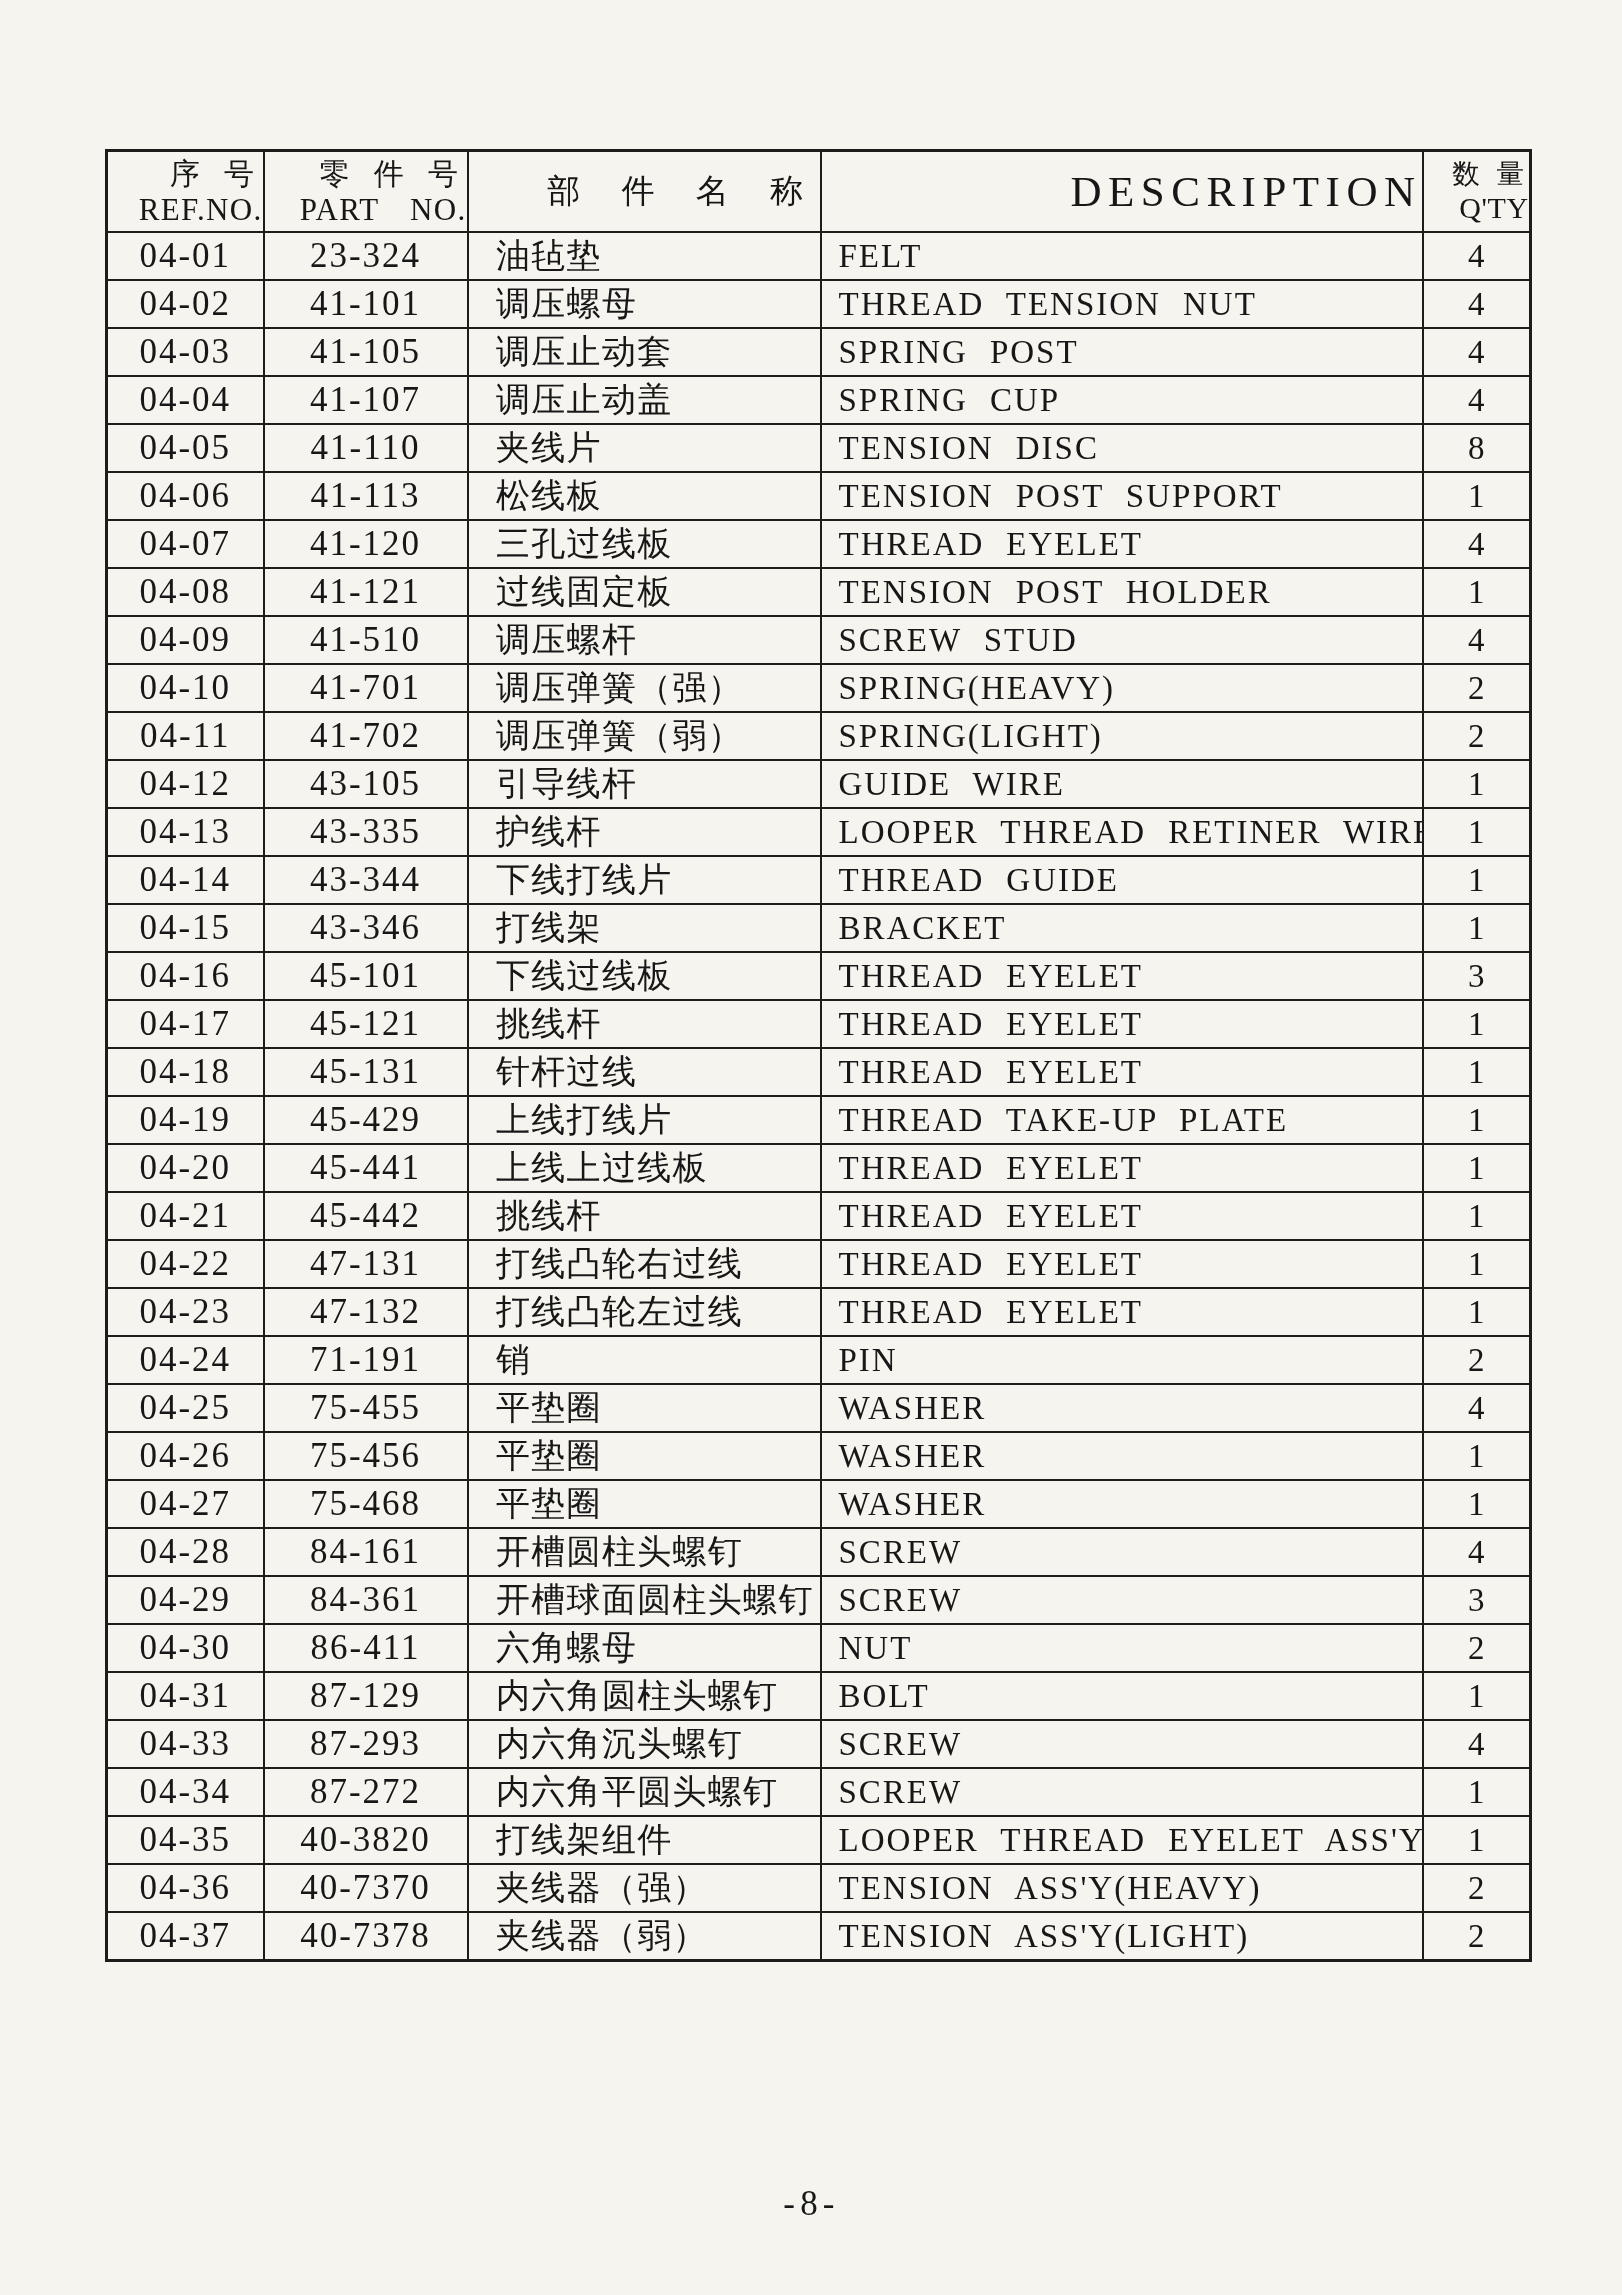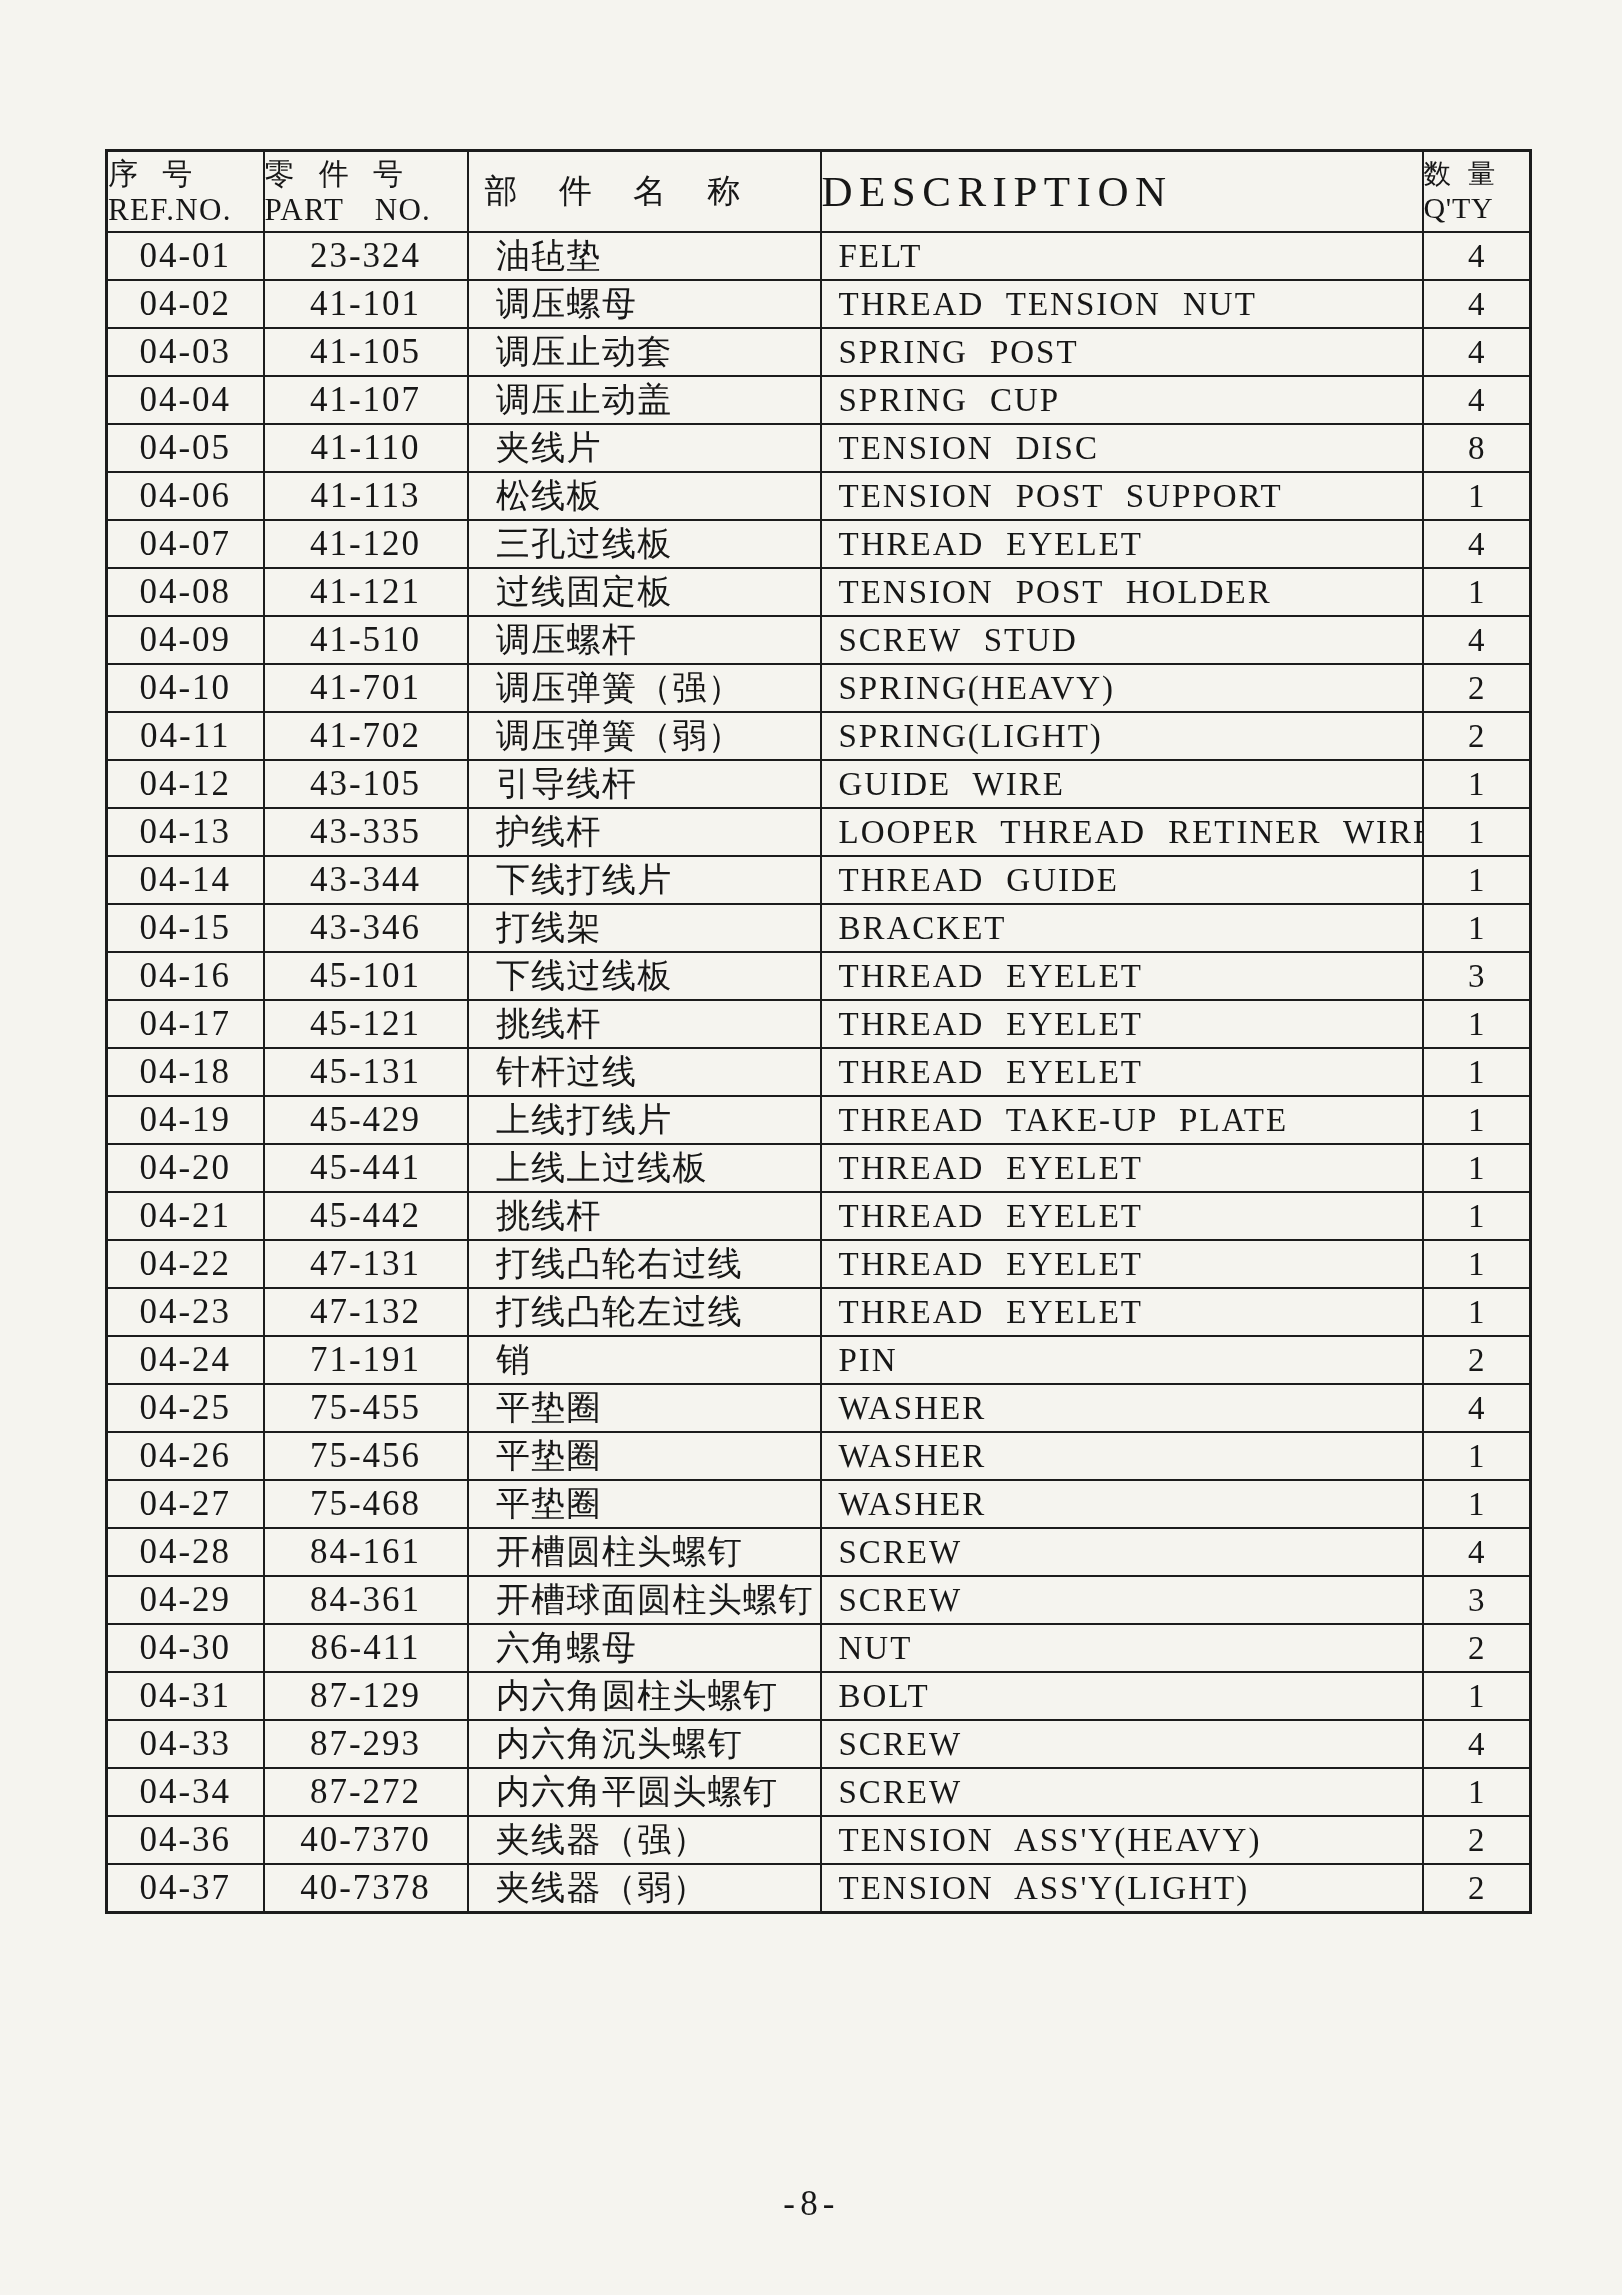--- a/index.html
+++ b/index.html
@@ -38,21 +38,21 @@
   th, td {
     border: 2px solid #1c1c1c;
     padding: 0;
     vertical-align: middle;
     overflow: hidden;
     white-space: nowrap;
   }
   thead th {
     height: 79px;
     border-bottom-width: 2.6px;
-    text-align: left;
+    text-align: right;
     font-weight: normal;
   }
   .h-cn {
     font-size: 30px;
     letter-spacing: 0.28em;
     line-height: 1.25;
   }
   .h-cn.name {
     font-size: 33px;
     letter-spacing: 0.5em;
@@ -406,20 +406,27 @@
   </tr>
 
   <tr>
     <td class="c-ref">04-34</td>
     <td class="c-part">87-272</td>
     <td class="c-name">内六角平圆头螺钉</td>
     <td class="c-desc">SCREW</td>
     <td class="c-qty">1</td>
   </tr>
 
+  <tr>
+    <td class="c-ref">04-35</td>
+    <td class="c-part">40-3820</td>
+    <td class="c-name">打线架组件</td>
+    <td class="c-desc">LOOPER THREAD EYELET ASS'Y</td>
+    <td class="c-qty">1</td>
+  </tr>
 
   <tr>
     <td class="c-ref">04-36</td>
     <td class="c-part">40-7370</td>
     <td class="c-name">夹线器（强）</td>
     <td class="c-desc">TENSION ASS'Y(HEAVY)</td>
     <td class="c-qty">2</td>
   </tr>
 
   <tr>

